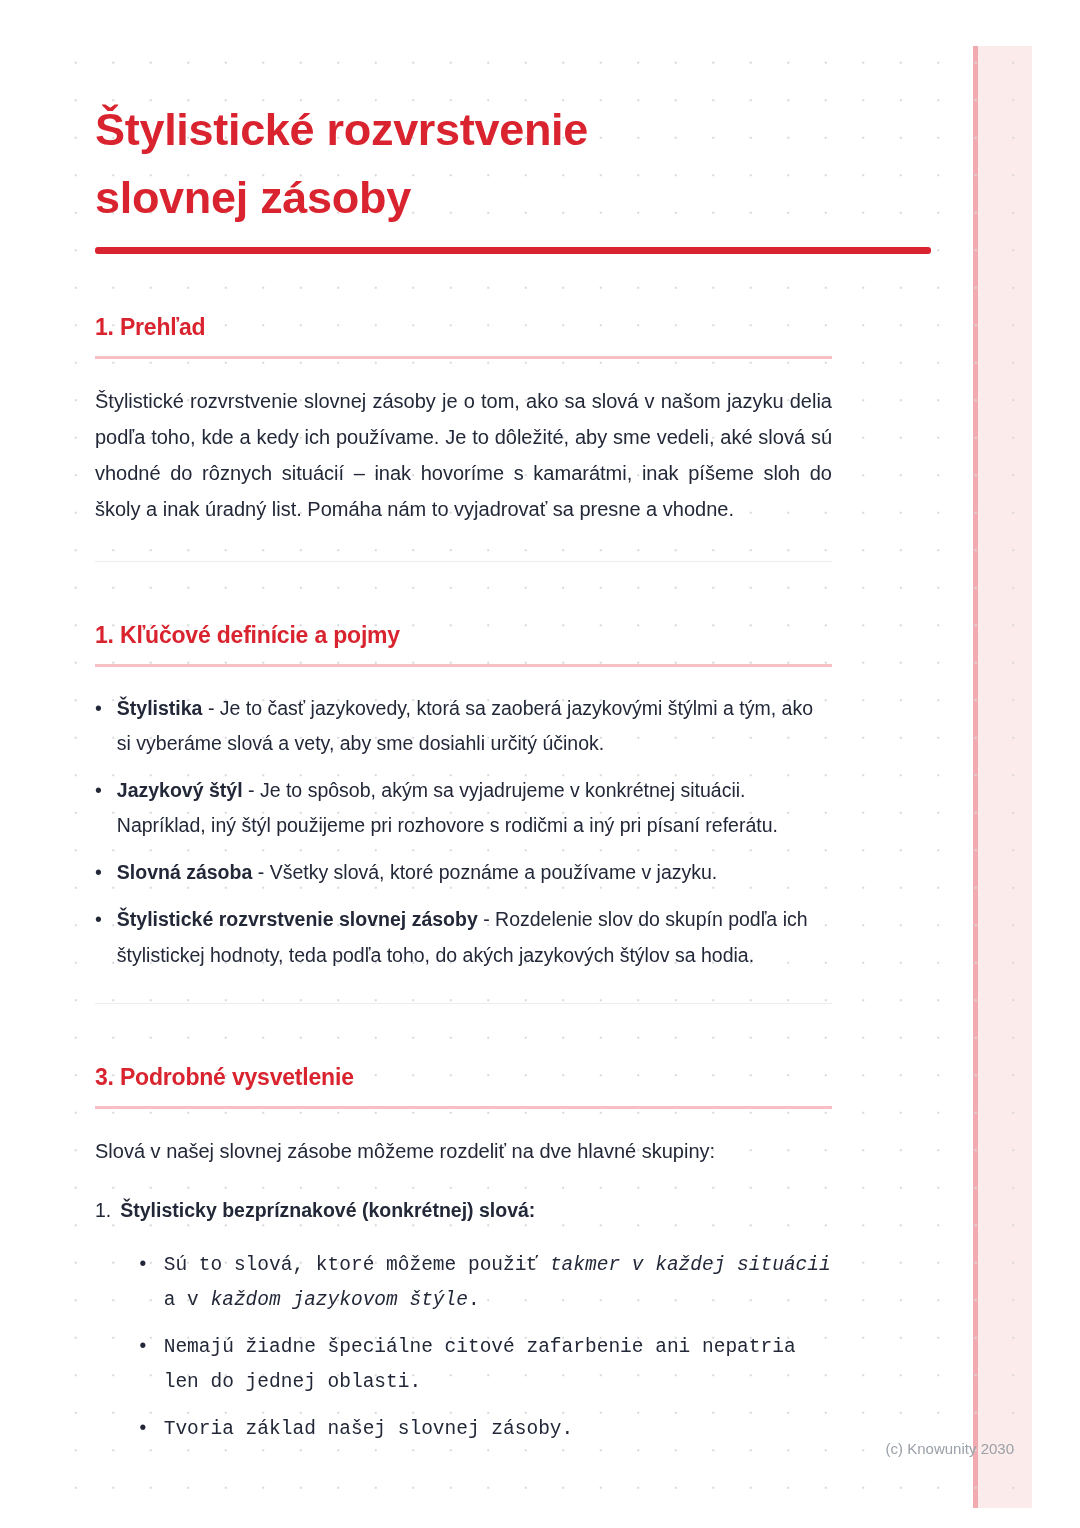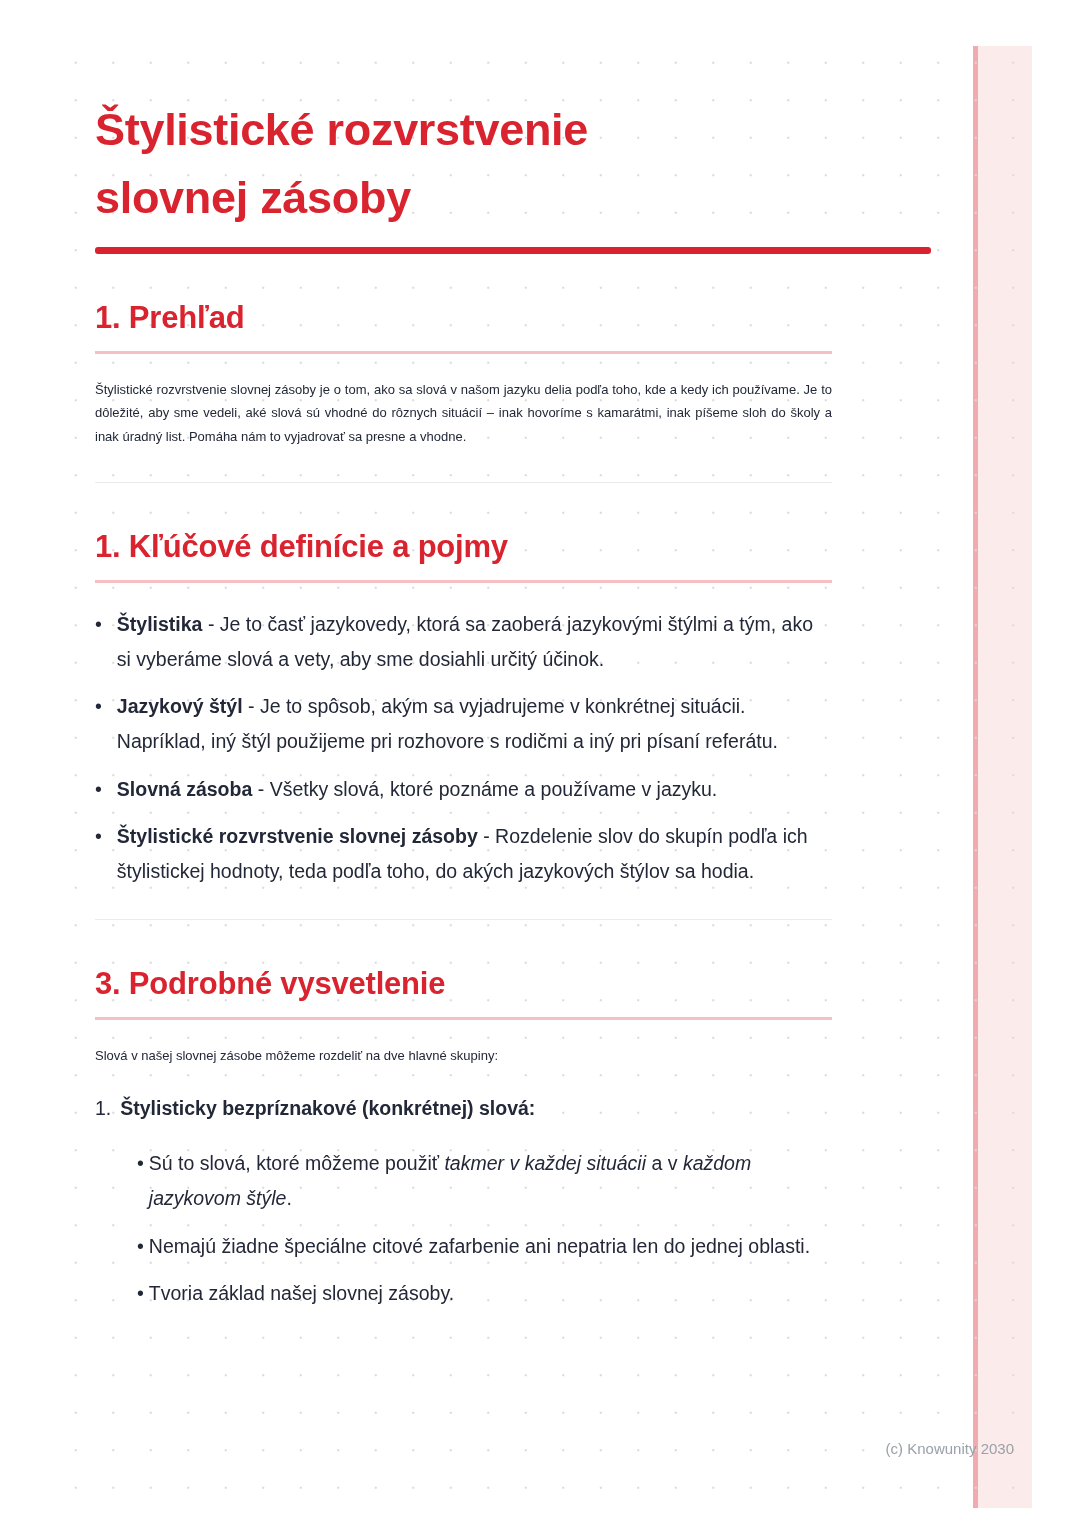--- a/index.html
+++ b/index.html
@@ -21,40 +21,40 @@
     background:var(--stripe-fill);border-left:5px solid var(--stripe-edge);}
   .dots{position:absolute;left:57px;top:44px;width:980px;height:1466px;
     background-image:radial-gradient(circle,var(--dot-gray) 1.4px,transparent 1.5px);
     background-size:37.5px 37.5px;pointer-events:none;}
 
   .content{position:absolute;left:95px;top:96px;width:737px;color:var(--text-dark);}
 
   h1{font-size:45px;line-height:1.5;color:var(--accent-red);font-weight:bold;letter-spacing:-0.3px;}
   .title-rule{width:836px;height:7px;background:var(--accent-red);border-radius:3px;margin-top:16px;}
 
-  h2{font-size:31px;color:var(--accent-red);font-weight:bold;letter-spacing:-0.2px;margin-top:46px;}
+  h2{font-size:23px;color:var(--accent-red);font-weight:bold;letter-spacing:-0.2px;margin-top:60px;}
   .h2-rule{height:3px;background:var(--underline-pink);margin-top:15px;}
 
-  p.body{font-size:13px;line-height:1.8;margin-top:24px;}
+  p.body{font-size:20px;line-height:1.8;margin-top:24px;}
   p.justify{text-align:justify;}
 
   .divider{height:1px;background:var(--divider-gray);margin-top:34px;}
   .divider.d2{margin-top:30px;}
 
   ul.defs{list-style:none;margin-top:24px;}
   ul.defs li{display:flex;gap:15px;font-size:19.5px;line-height:1.8;margin-bottom:12px;}
   .marker{flex:0 0 auto;}
   .marker::before{content:"\2022";}
   .term{font-weight:bold;}
 
   .num-item{display:flex;gap:9px;font-size:19.5px;line-height:1.8;margin-top:24px;}
   .num-title{font-weight:bold;}
 
   ul.subs{list-style:none;margin-top:20px;margin-left:42px;}
-  ul.subs li{display:flex;gap:5px;font-size:19.5px;line-height:1.8;margin-bottom:12px;}
+  ul.subs li{display:flex;gap:15px;font-size:19.5px;line-height:1.8;margin-bottom:12px;font-family:Liberation Mono, monospace;}
   .em{font-style:italic;}
 
   .footer{position:absolute;top:1440px;right:66px;font-size:15px;color:var(--footer-gray);}
 </style>
 </head>
 <body>
 
 <div class="page">
 
   <div class="stripe"></div>

